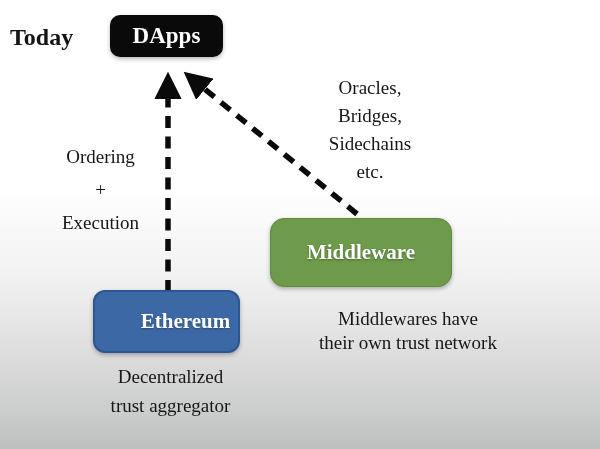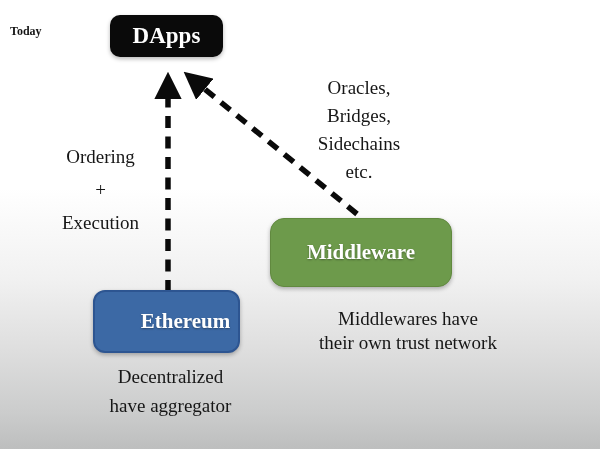--- a/index.html
+++ b/index.html
@@ -17,21 +17,21 @@
       #dedede 78%, #cbcccc 92%, #bdbebe 100%);
   }
   .arrows-layer {
     position: absolute;
     inset: 0;
     pointer-events: none;
   }
   .today {
     position: absolute;
     left: 10px; top: 24px;
-    font-size: 12px;
+    font-size: 24px;
     font-weight: bold;
     color: #141414;
   }
   .node {
     position: absolute;
     display: flex;
     align-items: center;
     justify-content: center;
     color: #ffffff;
     font-weight: bold;
@@ -72,21 +72,21 @@
     color: #161616;
     font-size: 19px;
   }
   .note-ordering {
     left: 28px; top: 140px;
     width: 145px;
     line-height: 33px;
     text-align: center;
   }
   .note-oracles {
-    left: 288px; top: 74px;
+    left: 299px; top: 74px;
     width: 142px;
     line-height: 28px;
   }
   .note-middleware {
     left: 278px; top: 307px;
     width: 260px;
     line-height: 24px;
   }
   .note-ethereum {
     left: 58px; top: 362px;
@@ -129,15 +129,15 @@
 
   <div class="note note-oracles">Oracles,
 Bridges,
 Sidechains
 etc.</div>
 
   <div class="note note-middleware">Middlewares have
 their own trust network</div>
 
   <div class="note note-ethereum">Decentralized
-have aggregator</div>
+trust aggregator</div>
 
 </div>
 
 </body></html>

